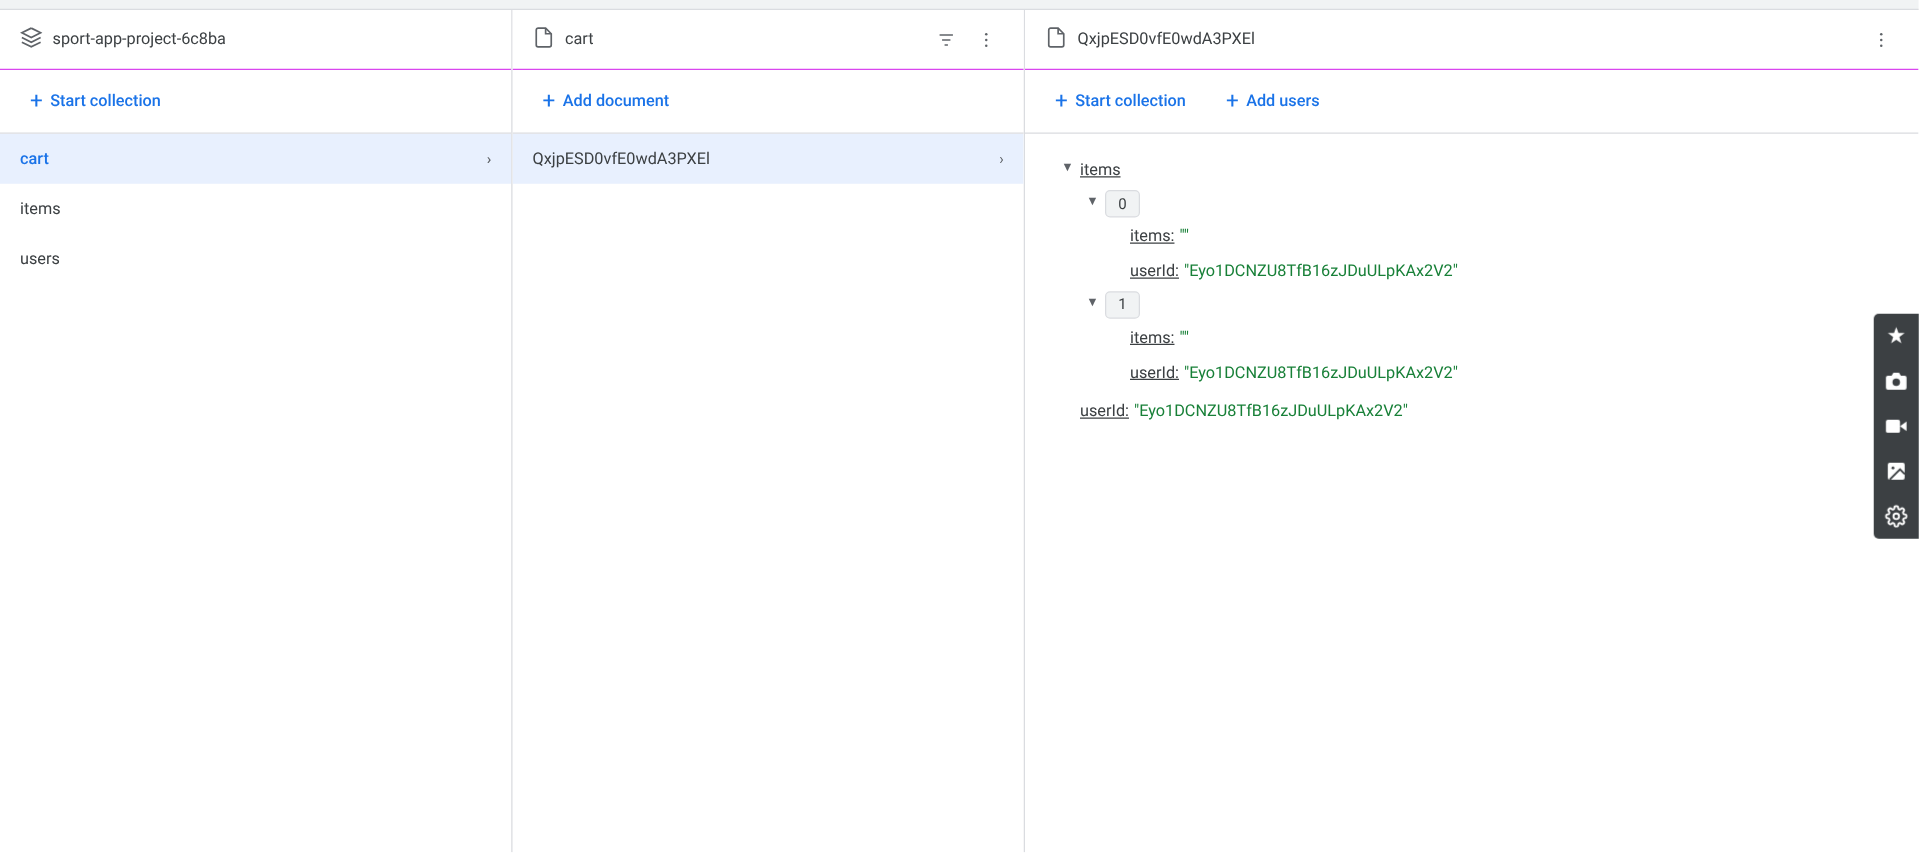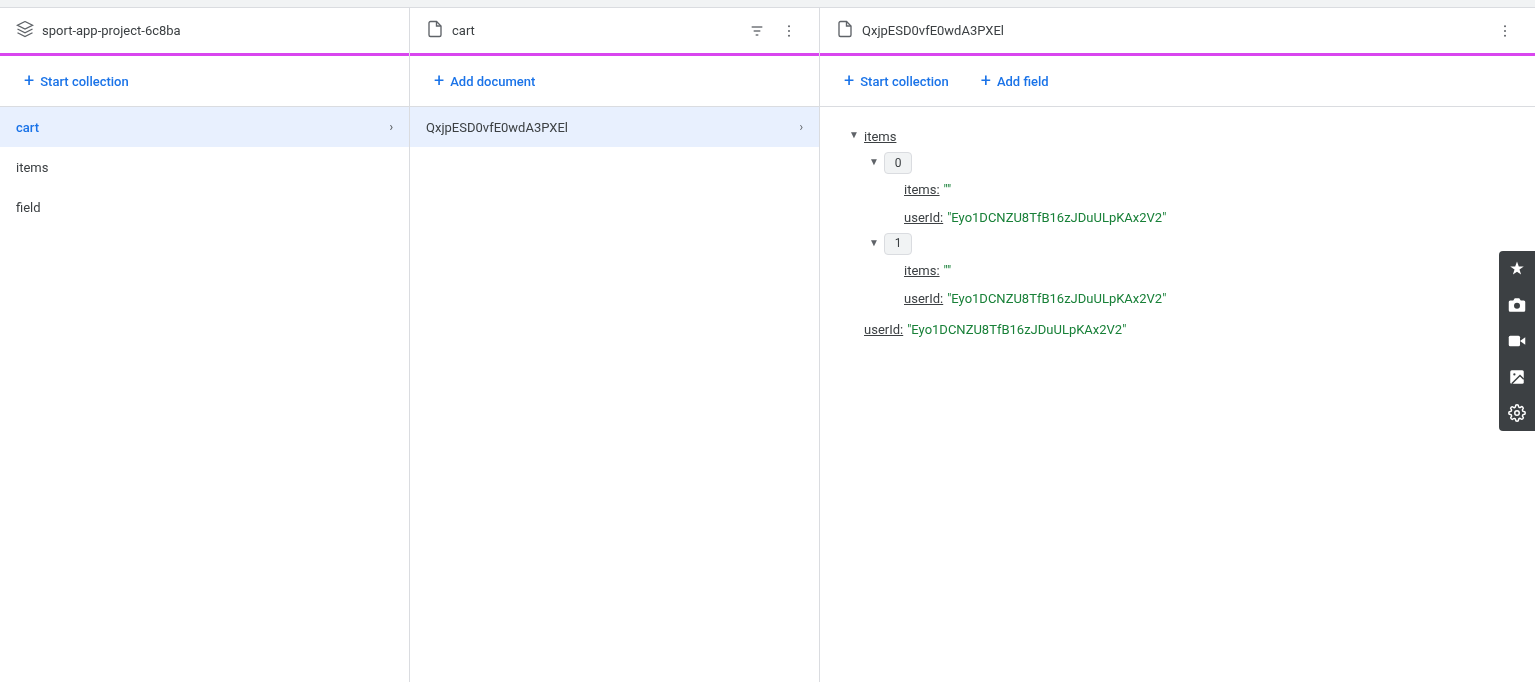--- a/index.html
+++ b/index.html
@@ -46,21 +46,21 @@
       flex: 1;
       border-right: none;
     }
 
     
     .panel-header {
       display: flex;
       align-items: center;
       padding: 0 16px;
       height: 48px;
-      border-bottom: 3px solid #d946ef;
+      border-bottom: 1px solid #d946ef;
       background: #fff;
       flex-shrink: 0;
     }
 
     .panel-header-title {
       display: flex;
       align-items: center;
       gap: 8px;
       flex: 1;
       font-size: 13px;
@@ -285,21 +285,21 @@
 
     <div class="collection-list">
       <div class="collection-item active">
         <span class="item-label">cart</span>
         <span class="chevron-icon">›</span>
       </div>
       <div class="collection-item">
         <span class="item-label">items</span>
       </div>
       <div class="collection-item">
-        <span class="item-label">field</span>
+        <span class="item-label">users</span>
       </div>
     </div>
   </div>
 
   <div class="panel panel-middle">
     <div class="panel-header">
       <div class="panel-header-title">
         <span>
           <svg width="18" height="18" viewBox="0 0 24 24" fill="none" stroke="#5f6368" stroke-width="1.8">
             <path d="M14 2H6a2 2 0 0 0-2 2v16a2 2 0 0 0 2 2h12a2 2 0 0 0 2-2V8z"></path>
@@ -363,21 +363,21 @@
       </div>
     </div>
 
     <div style="display:flex; align-items:center; gap:16px; padding: 10px 16px; border-bottom: 1px solid #dadce0; flex-shrink:0;">
       <a class="action-link">
         <span class="plus-icon">+</span>
         <span>Start collection</span>
       </a>
       <a class="action-link">
         <span class="plus-icon">+</span>
-        <span>Add field</span>
+        <span>Add users</span>
       </a>
     </div>
 
     <div class="right-panel-content">
       <div class="field-tree">
 
         <div class="field-row">
           <span class="expand-btn">▼</span>
           <span class="field-key">items</span>
         </div>

